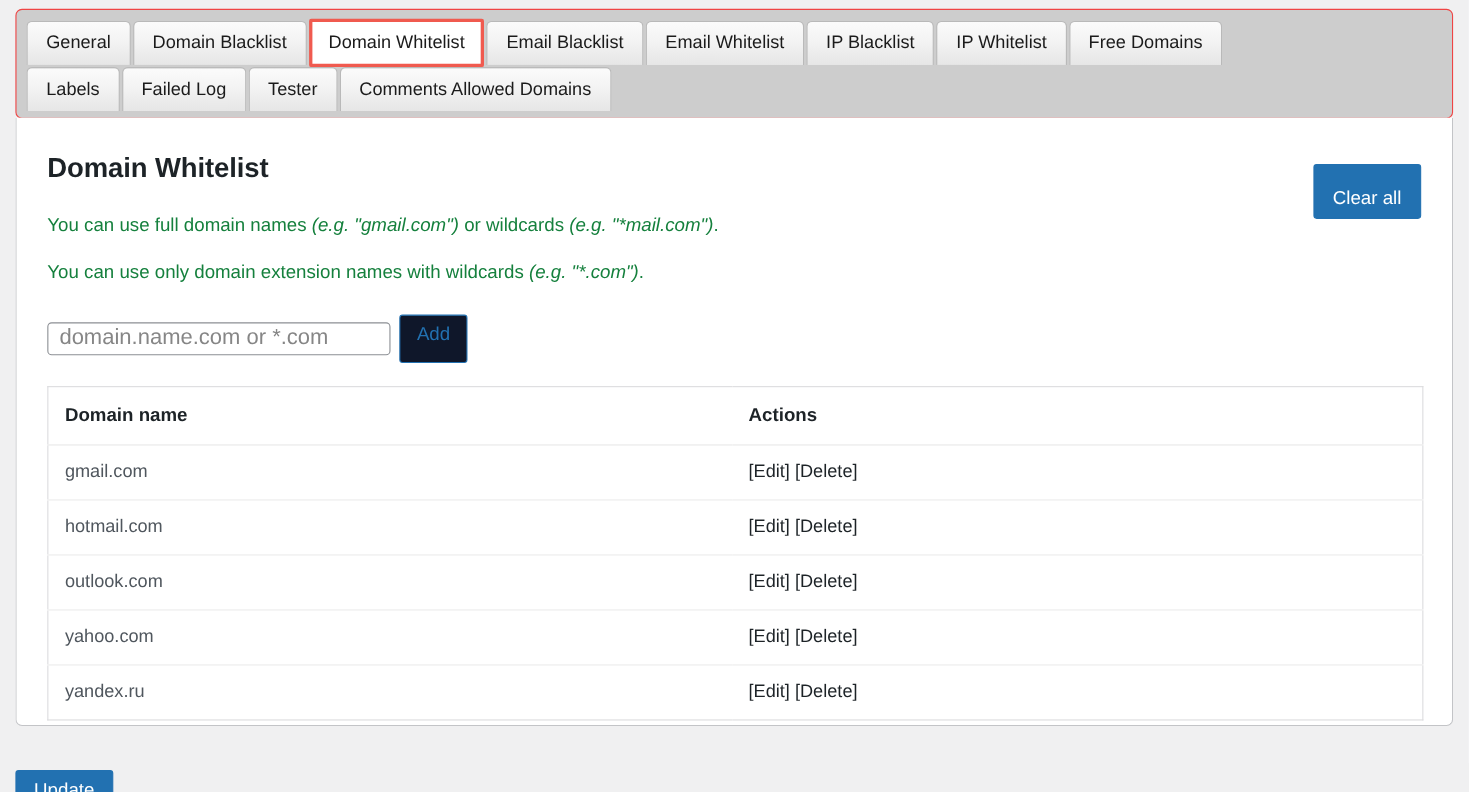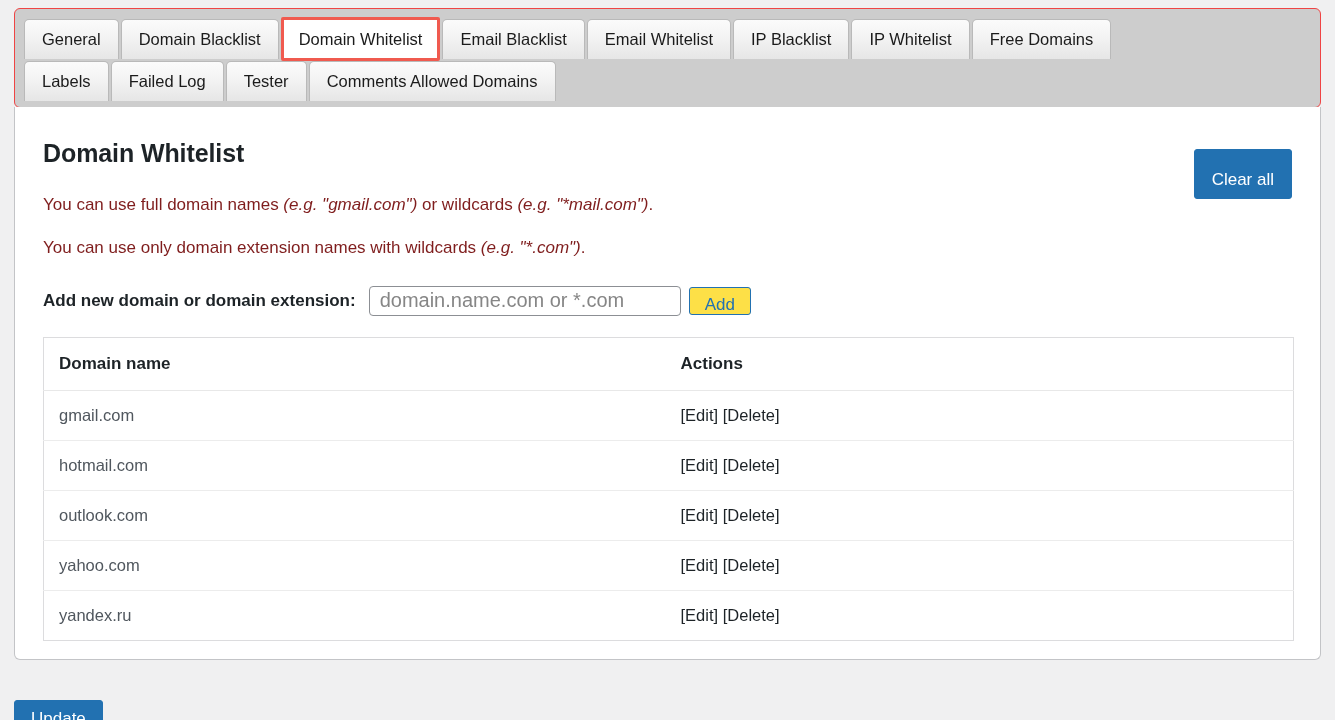--- a/index.html
+++ b/index.html
@@ -91,21 +91,21 @@
     font-size: 17px;
     padding: 21px 17px 10px;
     cursor: pointer;
     font-family: "Liberation Sans", sans-serif;
     line-height: 1;
   }
 
   p.hint {
     margin: 22px 0 0 0;
     font-size: 17px;
-    color: #7f1d1d;
+    color: #15803d;
     line-height: 1.25;
   }
   p.hint:first-of-type { margin-top: 26px; }
   p.hint em { font-style: italic; }
 
   .add-row {
     display: flex;
     align-items: center;
     margin-top: 27px;
   }
@@ -123,26 +123,26 @@
     color: #0c4a6e;
     border: 1px solid #8c8f94;
     border-radius: 4px;
     background: #fff;
     font-family: "Liberation Sans", sans-serif;
     outline: none;
   }
   .add-input::placeholder { color: #868686; opacity: 1; }
   .add-btn {
     margin-left: 8px;
-    background: #fde047;
+    background: #0f172a;
     color: #2271b1;
     border: 1px solid #2271b1;
     border-radius: 3px;
     font-size: 17px;
-    padding: 8px 15px 1px;
+    padding: 8px 15px 17px;
     cursor: pointer;
     font-family: "Liberation Sans", sans-serif;
     line-height: 1;
   }
 
   
   table.dom-table {
     margin-top: 21px;
     width: 1251px;
     border-collapse: collapse;
@@ -243,21 +243,20 @@
 
       <p class="hint">
         <span>You can use full domain names </span><em>(e.g. "gmail.com")</em><span> or wildcards </span><em>(e.g. "*mail.com")</em><span>.</span>
       </p>
 
       <p class="hint">
         <span>You can use only domain extension names with wildcards </span><em>(e.g. "*.com")</em><span>.</span>
       </p>
 
       <div class="add-row">
-        <span class="add-label">Add new domain or domain extension:</span>
         <input class="add-input" type="text" placeholder="domain.name.com or *.com" style="">
         <button class="add-btn">Add</button>
       </div>
 
       <table class="dom-table">
         <thead>
           <tr>
             <th class="col-domain">Domain name</th>
             <th class="col-actions">Actions</th>
           </tr>

